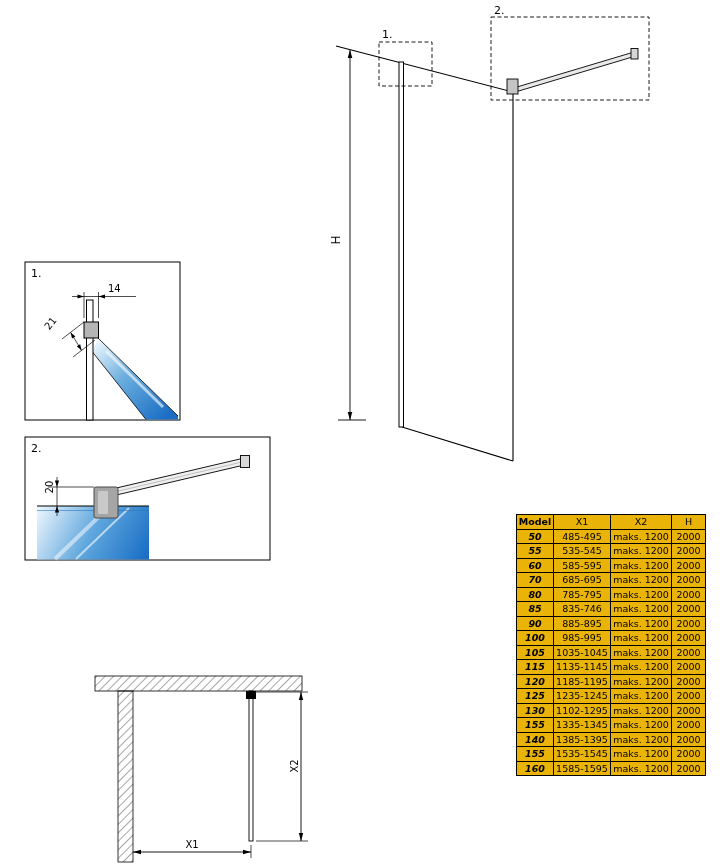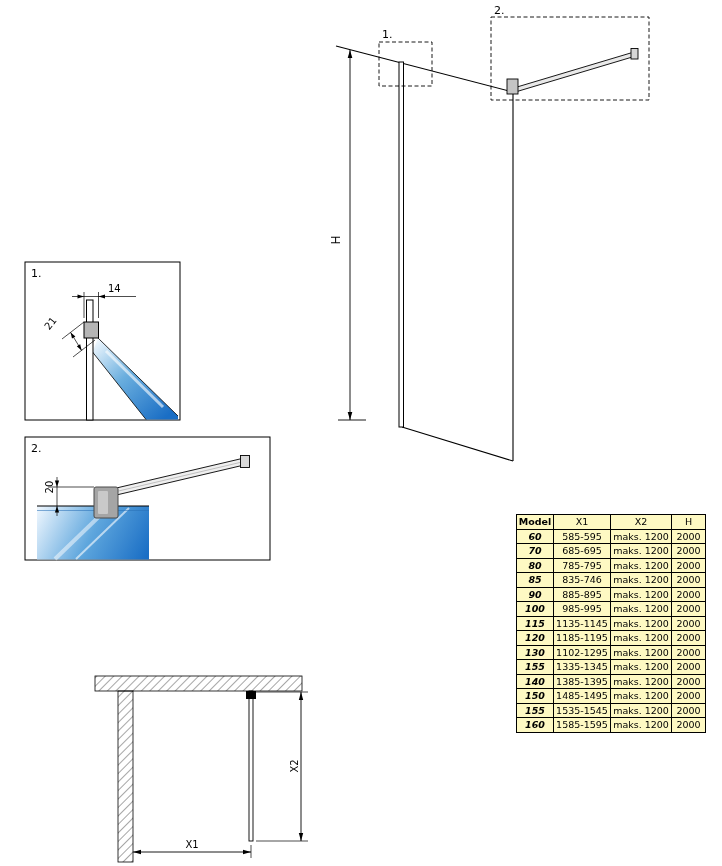--- a/index.html
+++ b/index.html
@@ -11,21 +11,21 @@
     font-family: "DejaVu Sans", sans-serif;
     overflow: hidden;
   }
   .drawing { position: absolute; left: 0; top: 0; }
   .size-table {
     position: absolute;
     left: 516px;
     top: 514px;
     border-collapse: collapse;
     table-layout: fixed;
-    background: #fef9c3;
+    background: #eab308;
   }
   .size-table th, .size-table td {
     border: 1px solid #000000;
     font-size: 9.5px;
     height: 13.5px;
     line-height: 13.5px;
     padding: 0 1px;
     text-align: center;
     white-space: nowrap;
     font-family: "DejaVu Sans", sans-serif;
@@ -174,20 +174,32 @@
     <thead>
       <tr>
         <th class="model-head">Model</th>
         <th>X1</th>
         <th>X2</th>
         <th>H</th>
       </tr>
     </thead>
     <tbody>
         <tr>
+          <td class="model-col">50</td>
+          <td>485-495</td>
+          <td>maks. 1200</td>
+          <td>2000</td>
+        </tr>
+        <tr>
+          <td class="model-col">55</td>
+          <td>535-545</td>
+          <td>maks. 1200</td>
+          <td>2000</td>
+        </tr>
+        <tr>
           <td class="model-col">60</td>
           <td>585-595</td>
           <td>maks. 1200</td>
           <td>2000</td>
         </tr>
         <tr>
           <td class="model-col">70</td>
           <td>685-695</td>
           <td>maks. 1200</td>
           <td>2000</td>
@@ -210,56 +222,62 @@
           <td>maks. 1200</td>
           <td>2000</td>
         </tr>
         <tr>
           <td class="model-col">100</td>
           <td>985-995</td>
           <td>maks. 1200</td>
           <td>2000</td>
         </tr>
         <tr>
+          <td class="model-col">105</td>
+          <td>1035-1045</td>
+          <td>maks. 1200</td>
+          <td>2000</td>
+        </tr>
+        <tr>
           <td class="model-col">115</td>
           <td>1135-1145</td>
           <td>maks. 1200</td>
           <td>2000</td>
         </tr>
         <tr>
           <td class="model-col">120</td>
           <td>1185-1195</td>
           <td>maks. 1200</td>
           <td>2000</td>
         </tr>
         <tr>
+          <td class="model-col">125</td>
+          <td>1235-1245</td>
+          <td>maks. 1200</td>
+          <td>2000</td>
+        </tr>
+        <tr>
           <td class="model-col">130</td>
           <td>1102-1295</td>
           <td>maks. 1200</td>
           <td>2000</td>
         </tr>
         <tr>
           <td class="model-col">155</td>
           <td>1335-1345</td>
           <td>maks. 1200</td>
           <td>2000</td>
         </tr>
         <tr>
           <td class="model-col">140</td>
           <td>1385-1395</td>
           <td>maks. 1200</td>
           <td>2000</td>
         </tr>
         <tr>
-          <td class="model-col">150</td>
-          <td>1485-1495</td>
-          <td>maks. 1200</td>
-          <td>2000</td>
-        </tr>
-        <tr>
           <td class="model-col">155</td>
           <td>1535-1545</td>
           <td>maks. 1200</td>
           <td>2000</td>
         </tr>
         <tr>
           <td class="model-col">160</td>
           <td>1585-1595</td>
           <td>maks. 1200</td>
           <td>2000</td>

